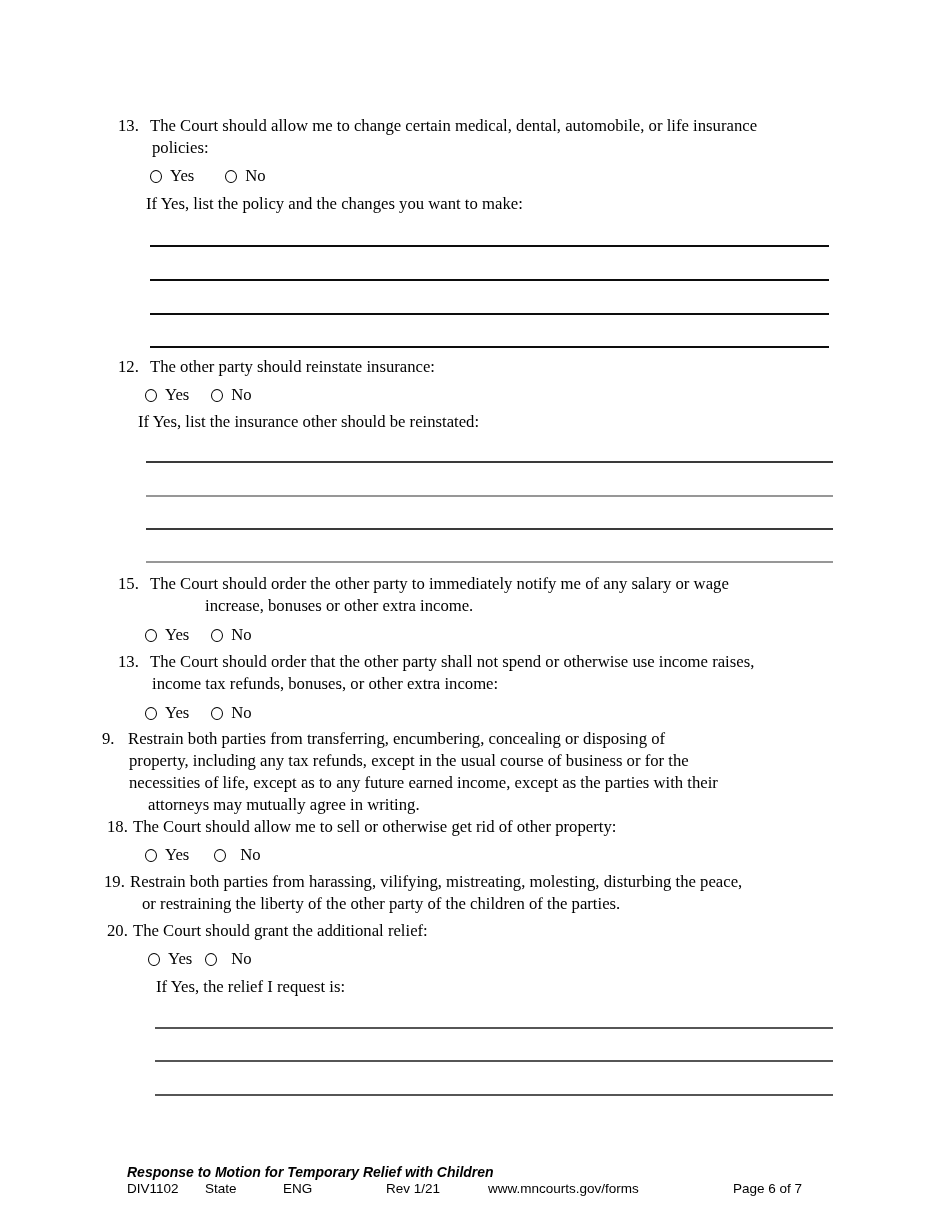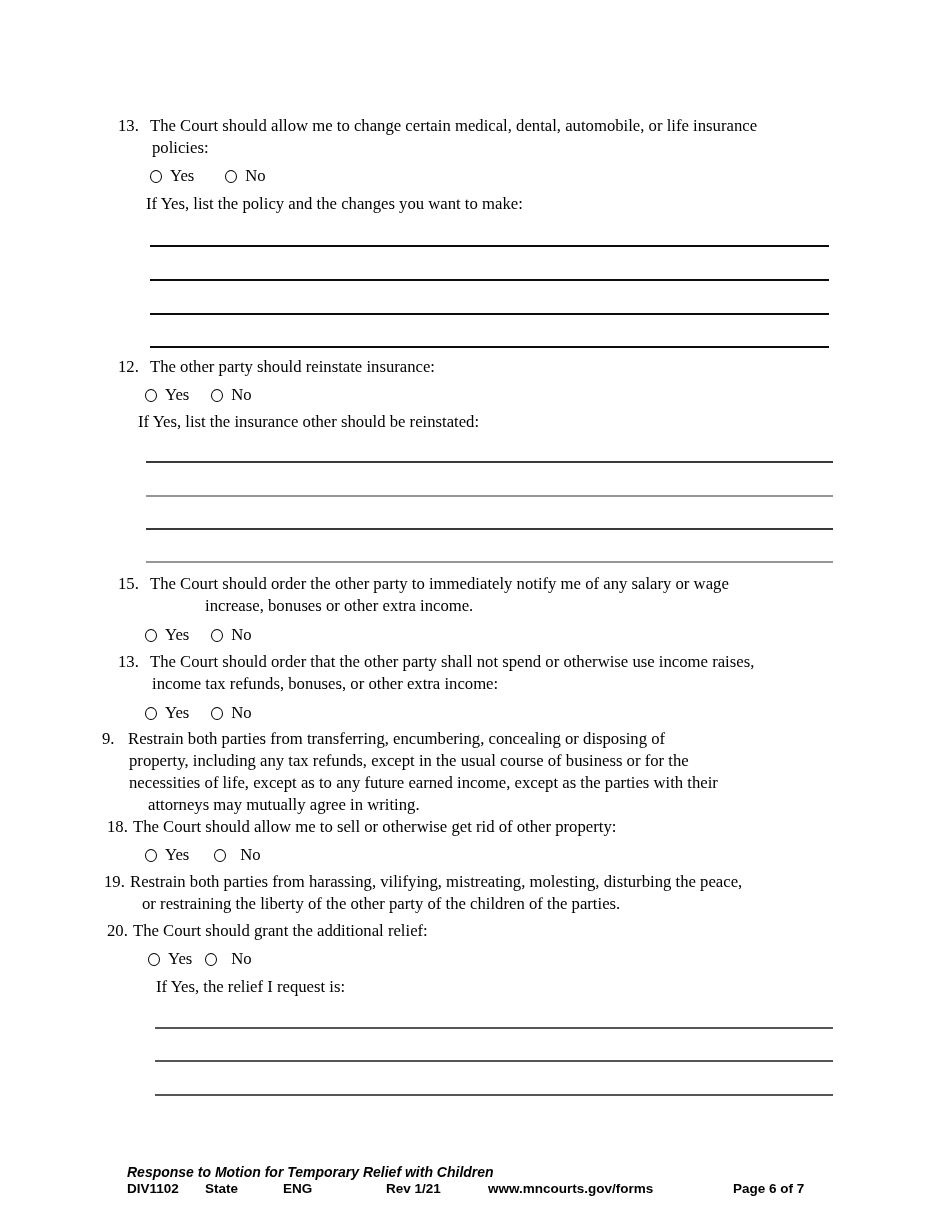--- a/index.html
+++ b/index.html
@@ -40,21 +40,21 @@
   .wline-mid    { border-bottom: 2px solid #565656; }
   .footer-title {
     font-family: "Liberation Sans", sans-serif;
     font-size: 14px;
     font-weight: bold;
     font-style: italic;
   }
   .footer-item {
     font-family: "Liberation Sans", sans-serif;
     font-size: 13.5px;
-    font-weight: bold;
+    font-weight: normal;
   }
 </style>
 </head>
 <body>
 
 <div class="page">
 
   <div>
     <div class="pos" style="left:118px; top:116px;">13.</div>
     <div class="pos" style="left:150px; top:116px;">The Court should allow me to change certain medical, dental, automobile, or life insurance</div>

